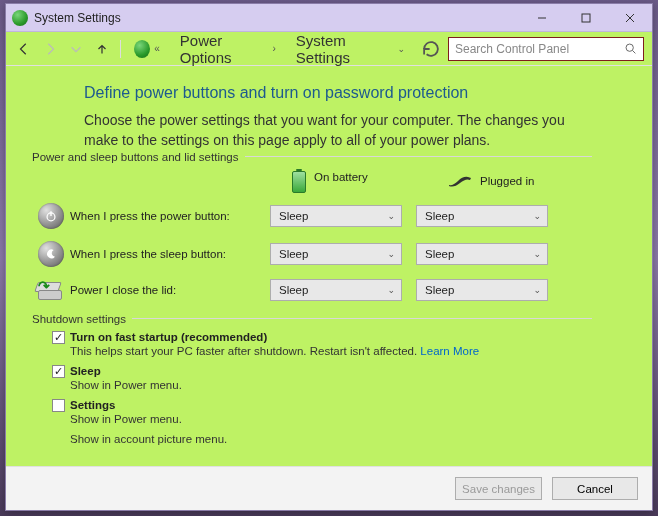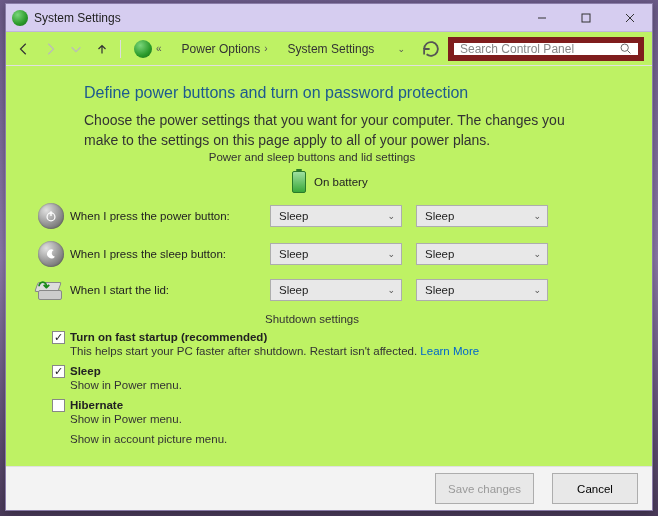--- a/index.html
+++ b/index.html
@@ -77,30 +77,30 @@
     flex: 1;
     height: 24px;
     border: 1px solid transparent;
     padding: 0 4px;
     gap: 4px;
     color: #333;
   }
   .crumb-chev {
     font-size: 10px; color: #555;
   }
-  .crumb-text { font-size: 12px; padding-left: 16px; }
+  .crumb-text { font-size: 15px; padding-left: 16px; }
   .crumb-dd { font-size: 9px; color: #555; margin-left: auto; padding-right: 4px;}
   .refresh-btn {
     width: 22px; height: 22px;
     display: flex; align-items:center; justify-content:center;
     color: #555;
   }
   .search-box {
     width: 196px; height: 24px;
-    border: 6px solid #7f1d1d;
+    border: 1px solid #7f1d1d;
     display: flex; align-items: center;
     padding: 0 6px;
     color: #888;
     background: #fff;
   }
   .search-box input {
     border: none; outline: none;
     flex: 1; font-size: 12px;
     color: #333;
     background: transparent;
@@ -125,35 +125,34 @@
     font-size: 14px;
     color: #333;
     line-height: 1.45;
   }
   .groupbox { margin-bottom: 10px; margin-left: -52px; }
   .group-hdr {
     display: flex; align-items: center;
     font-size: 11.5px;
     color: #333;
     margin-bottom: 6px;
-    flex-direction: column;
   }
   .group-hdr .line {
     flex: 1; height: 1px; background: #d8d8d8;
     margin-left: 6px;
   }
   .col-headers {
     display: flex;
     align-items: center;
     margin: 8px 0 10px 0;
   }
   .col-headers .lead { width: 260px; }
   .col-head {
     width: 132px;
-    display: flex; align-items: center;
+    display: flex; 
     gap: 8px;
     font-size: 11.5px;
   }
   .col-head.gap { width: 24px; }
   .batt-icon {
     width: 14px; height: 22px;
     border: 1px solid #2a7a2a;
     border-radius: 2px;
     background: linear-gradient(180deg,#9fe09f,#3aa83a);
     position: relative;
@@ -241,27 +240,26 @@
     height: 44px;
     border-top: 1px solid #e0e0e0;
     background: #f3f3f3;
     display: flex;
     align-items: center;
     justify-content: flex-end;
     gap: 10px;
     padding-right: 14px;
   }
   .btn {
-    min-width: 86px; height: 31px;
+    min-width: 86px; height: 23px;
     border: 1px solid #adadad;
     background: #e8e8e8;
     font-size: 11.5px;
     display: flex; align-items: center; justify-content: center;
-    padding: 0 12px;
-    margin-left: 8px;
+    padding: 0 6px;
   }
   .btn.disabled { color: #9a9a9a; }
 </style>
 </head>
 <body>
 
 <div class="window">
 
   <div class="titlebar">
     <div class="app-icon"></div>
@@ -341,20 +339,26 @@
         <span class="line"></span>
       </div>
 
       <div class="col-headers">
         <div class="lead"></div>
         <div class="col-head">
           <div class="batt-icon"></div>
           <span>On battery</span>
         </div>
         <div class="col-head gap"></div>
+        <div class="col-head">
+          <svg class="plug-icon" viewBox="0 0 24 14">
+            <path d="M1 11 Q6 13 12 8 Q18 3 22 5 L23 3 L20 2 Q15 1 10 6 Q5 11 1 10 Z" fill="#333"></path>
+          </svg>
+          <span>Plugged in</span>
+        </div>
       </div>
 
       <div class="setting-row">
         <div class="icon-cell">
           <div class="round-icon">
             <svg viewBox="0 0 16 16">
                 <circle cx="8" cy="9" r="4.5" fill="none" stroke="#fff" stroke-width="1.4"></circle>
                 <line x1="8" y1="2.5" x2="8" y2="8" stroke="#fff" stroke-width="1.6"></line>
               </svg>
           </div>
@@ -390,21 +394,21 @@
       </div>
 
       <div class="setting-row">
         <div class="icon-cell">
           <div class="lid-icon">
             <div class="lid"></div>
               <div class="base"></div>
               <div class="arrow">↷</div>
           </div>
         </div>
-        <div class="label-cell">When I start the lid:</div>
+        <div class="label-cell">Power I close the lid:</div>
         <div class="dd">
             <span>Sleep</span>
             <span class="chev">⌄</span>
           </div>
         <div class="dd">
             <span>Sleep</span>
             <span class="chev">⌄</span>
           </div>
       </div>
     </div>
@@ -430,21 +434,21 @@
           <div class="chk-row">
             <div class="chk checked"></div>
             <span class="chk-label bold">Sleep</span>
           </div>
           <div class="chk-desc">Show in Power menu.</div>
         </div>
 
         <div class="chk-item">
           <div class="chk-row">
             <div class="chk"></div>
-            <span class="chk-label bold">Hibernate</span>
+            <span class="chk-label bold">Settings</span>
           </div>
           <div class="chk-desc">Show in Power menu.</div>
         </div>
 
         <div class="chk-item">
           <div class="chk-desc">Show in account picture menu.</div>
         </div>
 
       </div>
     </div>

